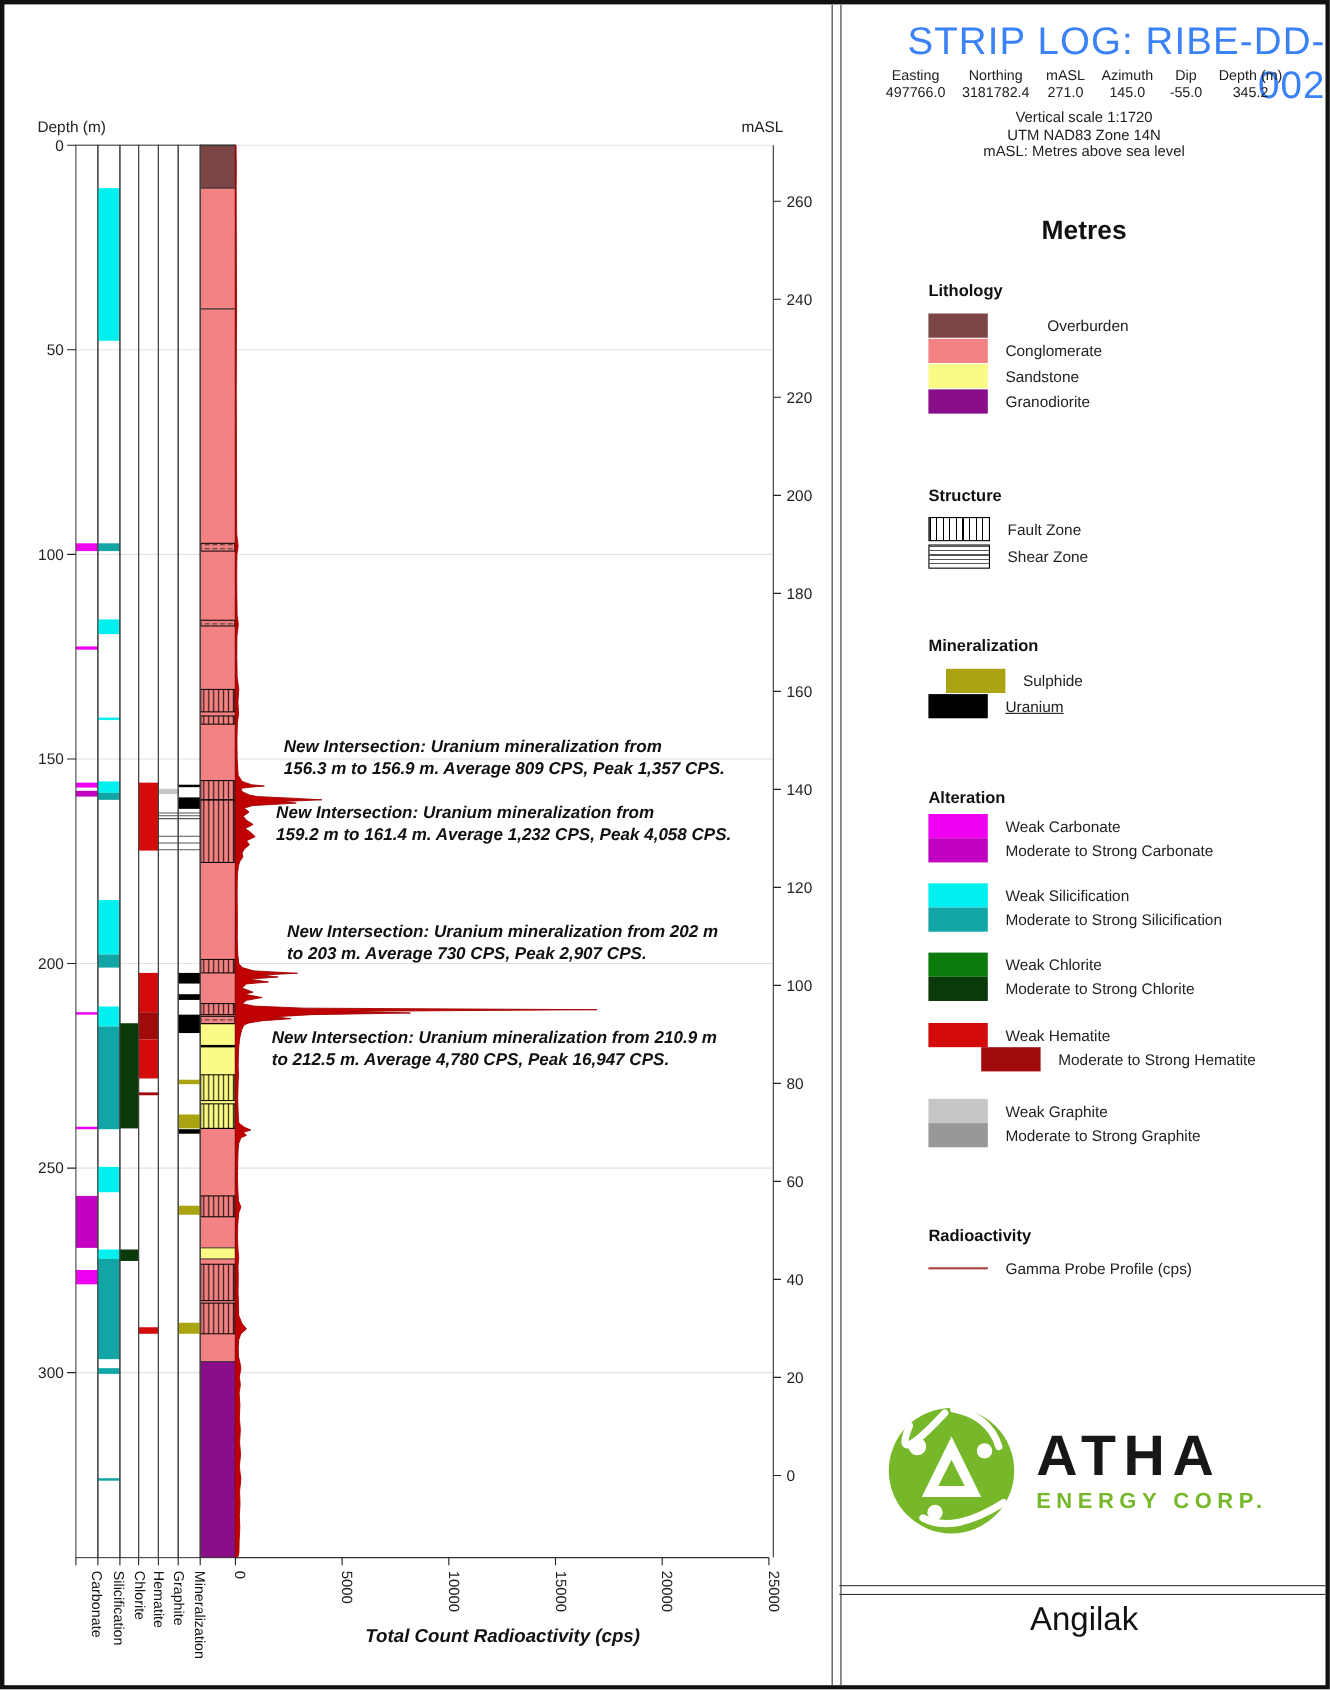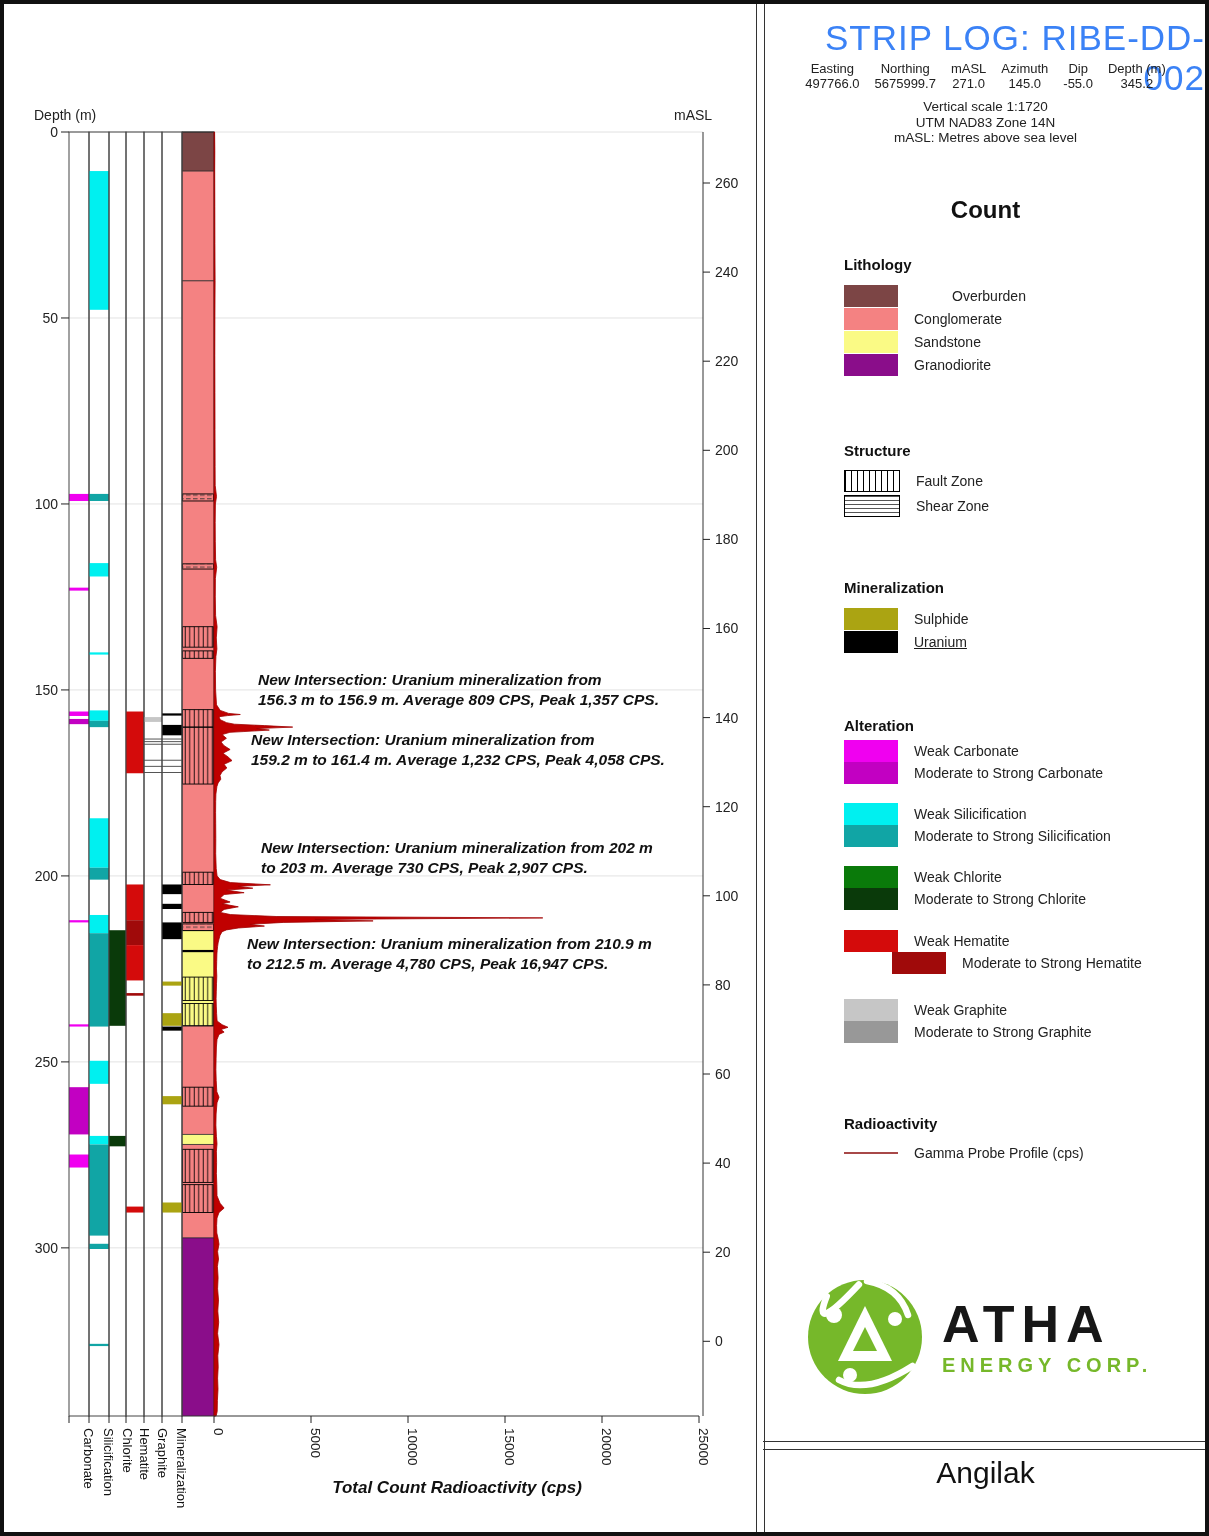--- a/index.html
+++ b/index.html
@@ -245,21 +245,21 @@
 
   <div class="panel">
     <div class="p-title">STRIP LOG: RIBE-DD-002</div>
     <div class="meta" id="meta-row">
         <div class="cell">
           <div>Easting</div>
           <div>497766.0</div>
         </div>
         <div class="cell">
           <div>Northing</div>
-          <div>5675999.7</div>
+          <div>3181782.4</div>
         </div>
         <div class="cell">
           <div>mASL</div>
           <div>271.0</div>
         </div>
         <div class="cell">
           <div>Azimuth</div>
           <div>145.0</div>
         </div>
         <div class="cell">
@@ -269,21 +269,21 @@
         <div class="cell">
           <div>Depth (m)</div>
           <div>345.2</div>
         </div>
       </div>
     <div class="notes" id="notes-block">
         <div>Vertical scale 1:1720</div>
         <div>UTM NAD83 Zone 14N</div>
         <div>mASL: Metres above sea level</div>
       </div>
-    <div class="legend-title">Count</div>
+    <div class="legend-title">Metres</div>
     <div id="legend-root">
         <div class="lsec" style="top: 252px;">
           <h4>Lithology</h4>
           <div class="lrow" style="top: 29px; left: 0px; gap: 38px;">
             <div class="sw " style="height: 22px; background: rgb(124, 69, 69);"></div>
             <div class="lbl">Overburden</div>
           </div>
           <div class="lrow" style="top: 52px; left: 0px;">
             <div class="sw " style="height: 22px; background: rgb(244, 130, 130);"></div>
             <div class="lbl">Conglomerate</div>
@@ -303,21 +303,21 @@
             <div class="sw sw-fault" style="height: 20px;"></div>
             <div class="lbl">Fault Zone</div>
           </div>
           <div class="lrow" style="top: 53px; left: 0px;">
             <div class="sw sw-shear" style="height: 20px;"></div>
             <div class="lbl">Shear Zone</div>
           </div>
         </div>
         <div class="lsec" style="top: 575px;">
           <h4>Mineralization</h4>
-          <div class="lrow" style="top: 29px; left: 0px;">
+          <div class="lrow" style="top: 29px; left: 16px;">
             <div class="sw " style="height: 22px; background: rgb(171, 164, 18);"></div>
             <div class="lbl">Sulphide</div>
           </div>
           <div class="lrow" style="top: 52px; left: 0px; text-decoration: underline;">
             <div class="sw " style="height: 22px; background: rgb(0, 0, 0);"></div>
             <div class="lbl">Uranium</div>
           </div>
         </div>
         <div class="lsec" style="top: 713px;">
           <h4>Alteration</h4>

